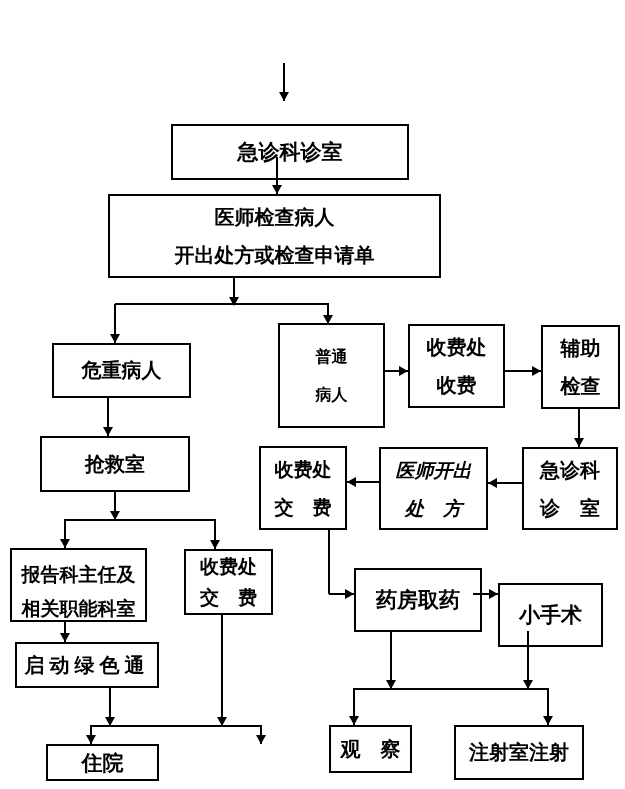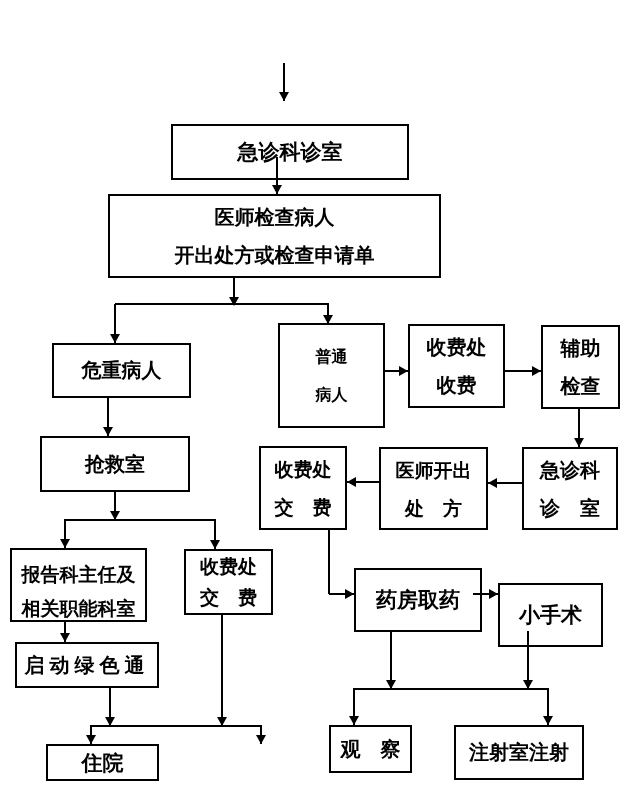--- a/index.html
+++ b/index.html
@@ -82,21 +82,21 @@
       <span style="line-height: 38px;">辅助
 检查</span>
     </div>
     <div class="node" style="left: 40px; top: 436px; width: 150px; height: 56px; font-size: 20px;">
       <span>抢救室</span>
     </div>
     <div class="node" style="left: 259px; top: 446px; width: 88px; height: 84px; font-size: 19px;">
       <span style="line-height: 38px;">收费处
 交　费</span>
     </div>
-    <div class="node" style="left: 379px; top: 447px; width: 109px; height: 83px; font-size: 19px;">
+    <div class="node" style="left: 379px; top: 447px; width: 109px; height: 83px; font-size: 19px; font-style: italic;">
       <span style="line-height: 38px;">医师开出
 处　方</span>
     </div>
     <div class="node" style="left: 522px; top: 447px; width: 96px; height: 83px; font-size: 20px;">
       <span style="line-height: 38px;">急诊科
 诊　室</span>
     </div>
     <div class="node" style="left: 10px; top: 548px; width: 137px; height: 74px; font-size: 19px;">
       <span style="line-height: 34px; margin-top: 12px;">报告科主任及
 相关职能科室</span>

